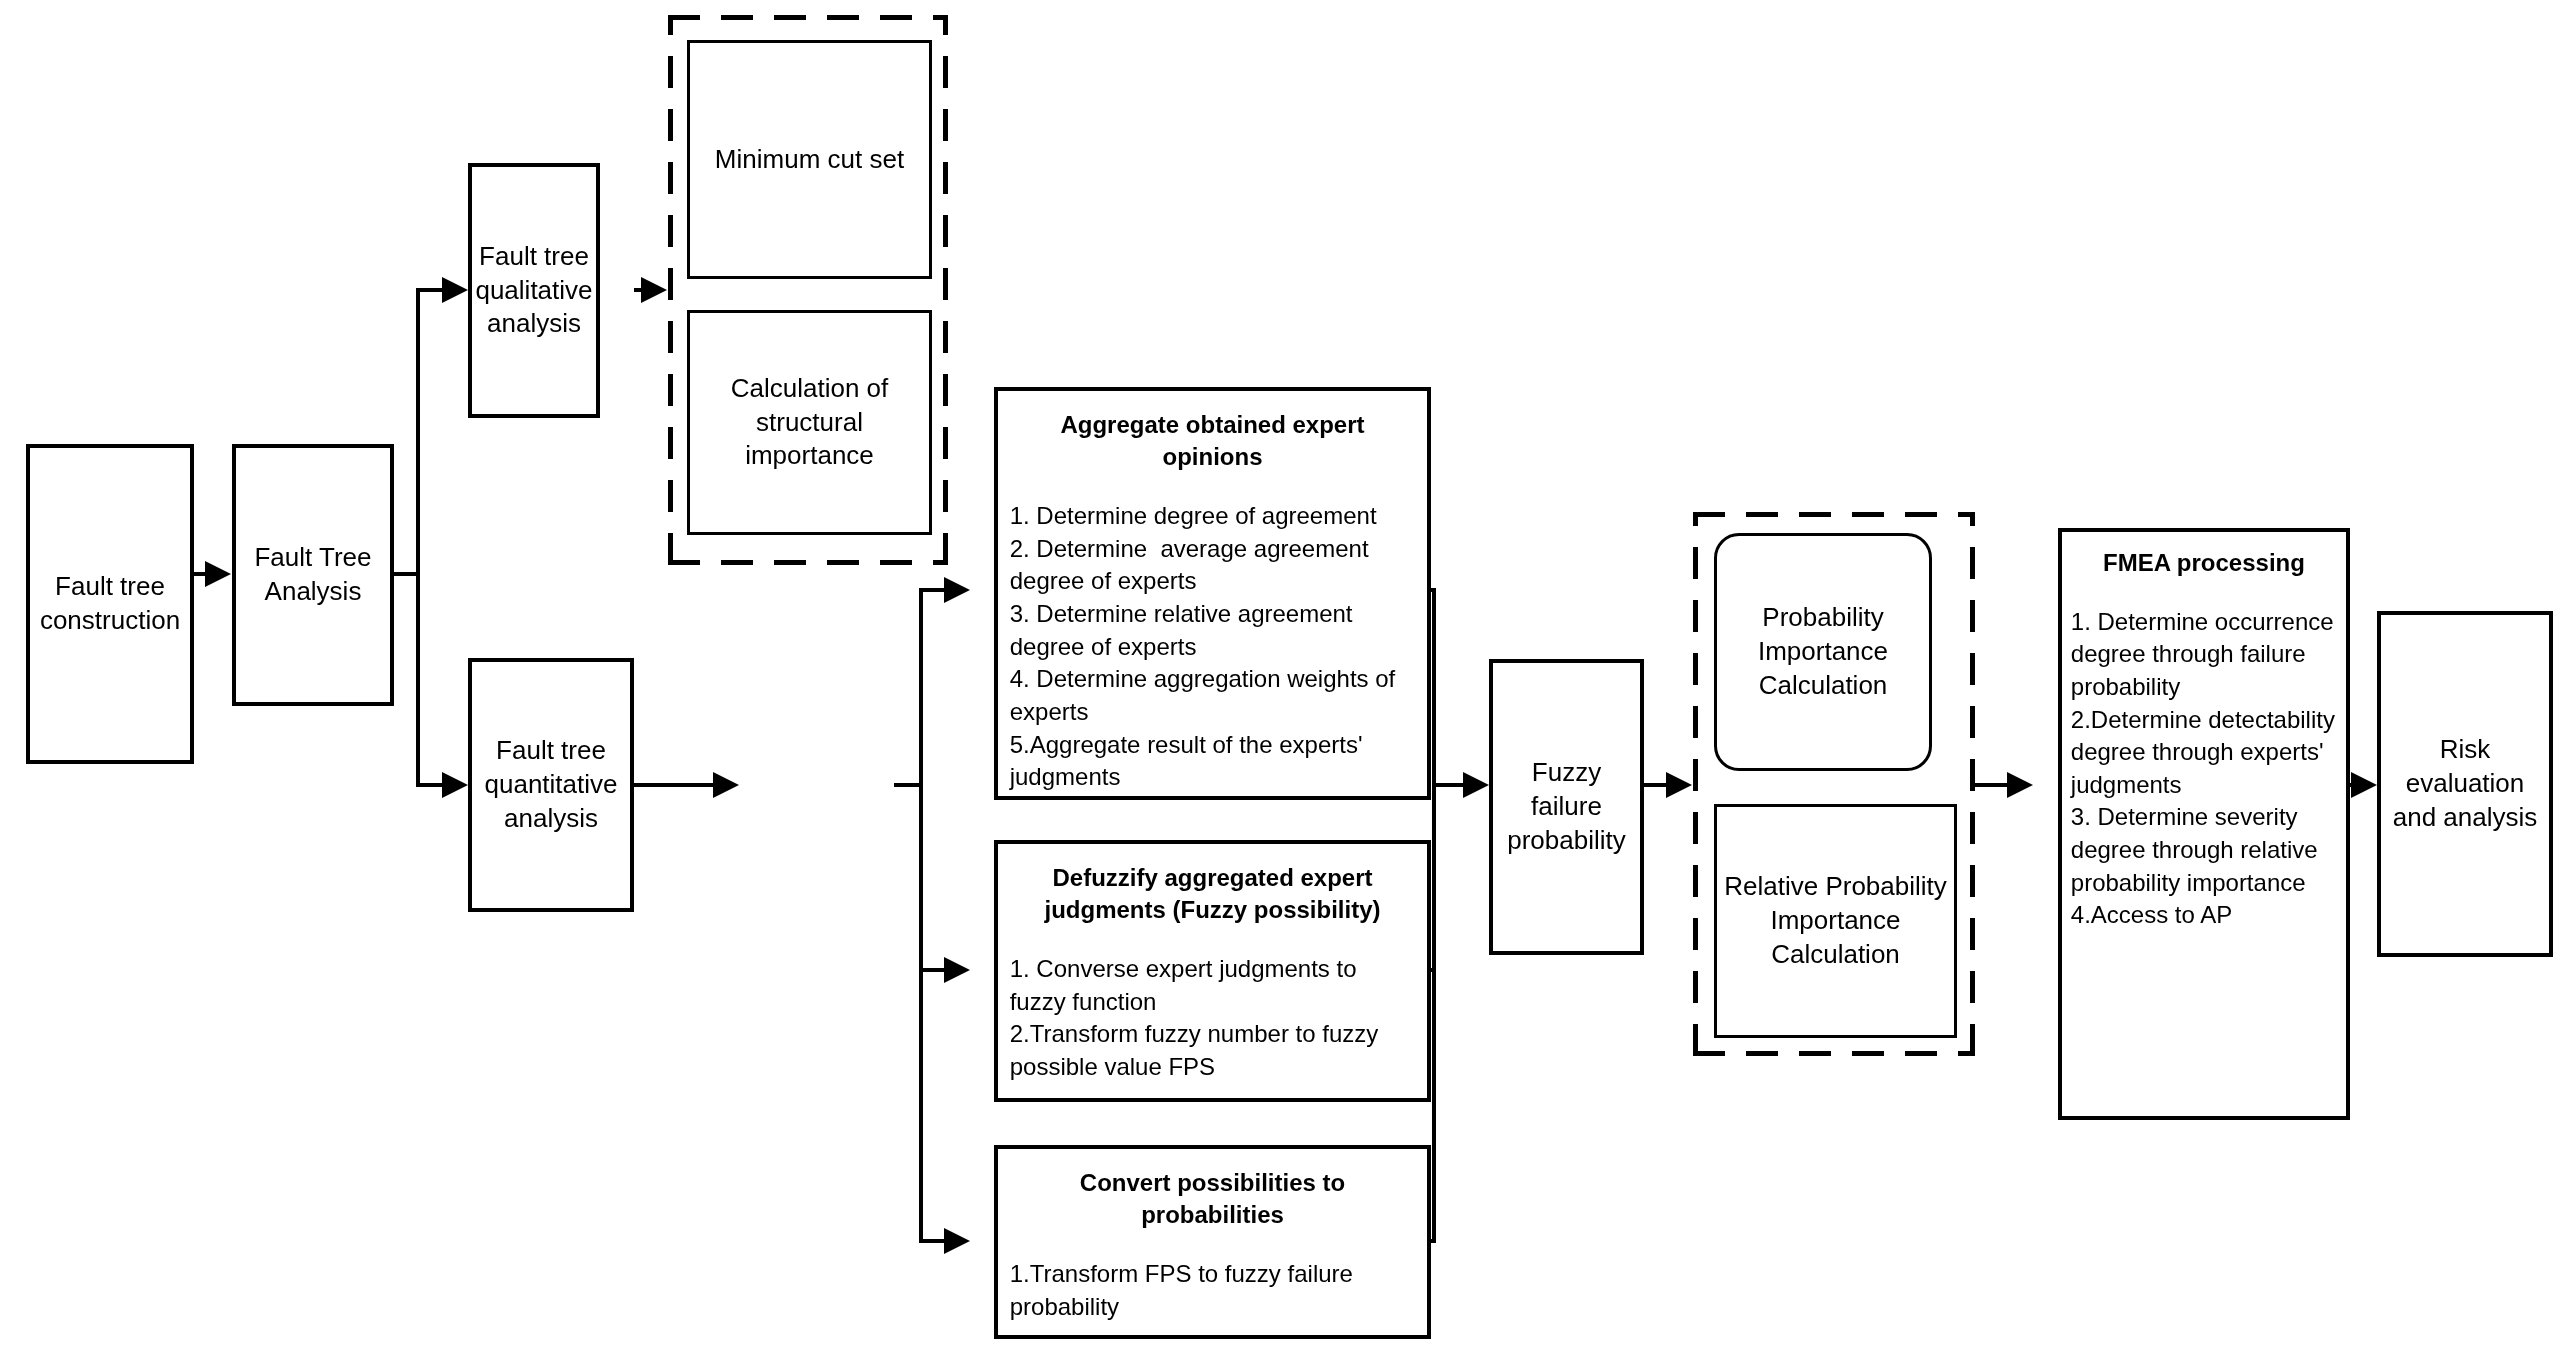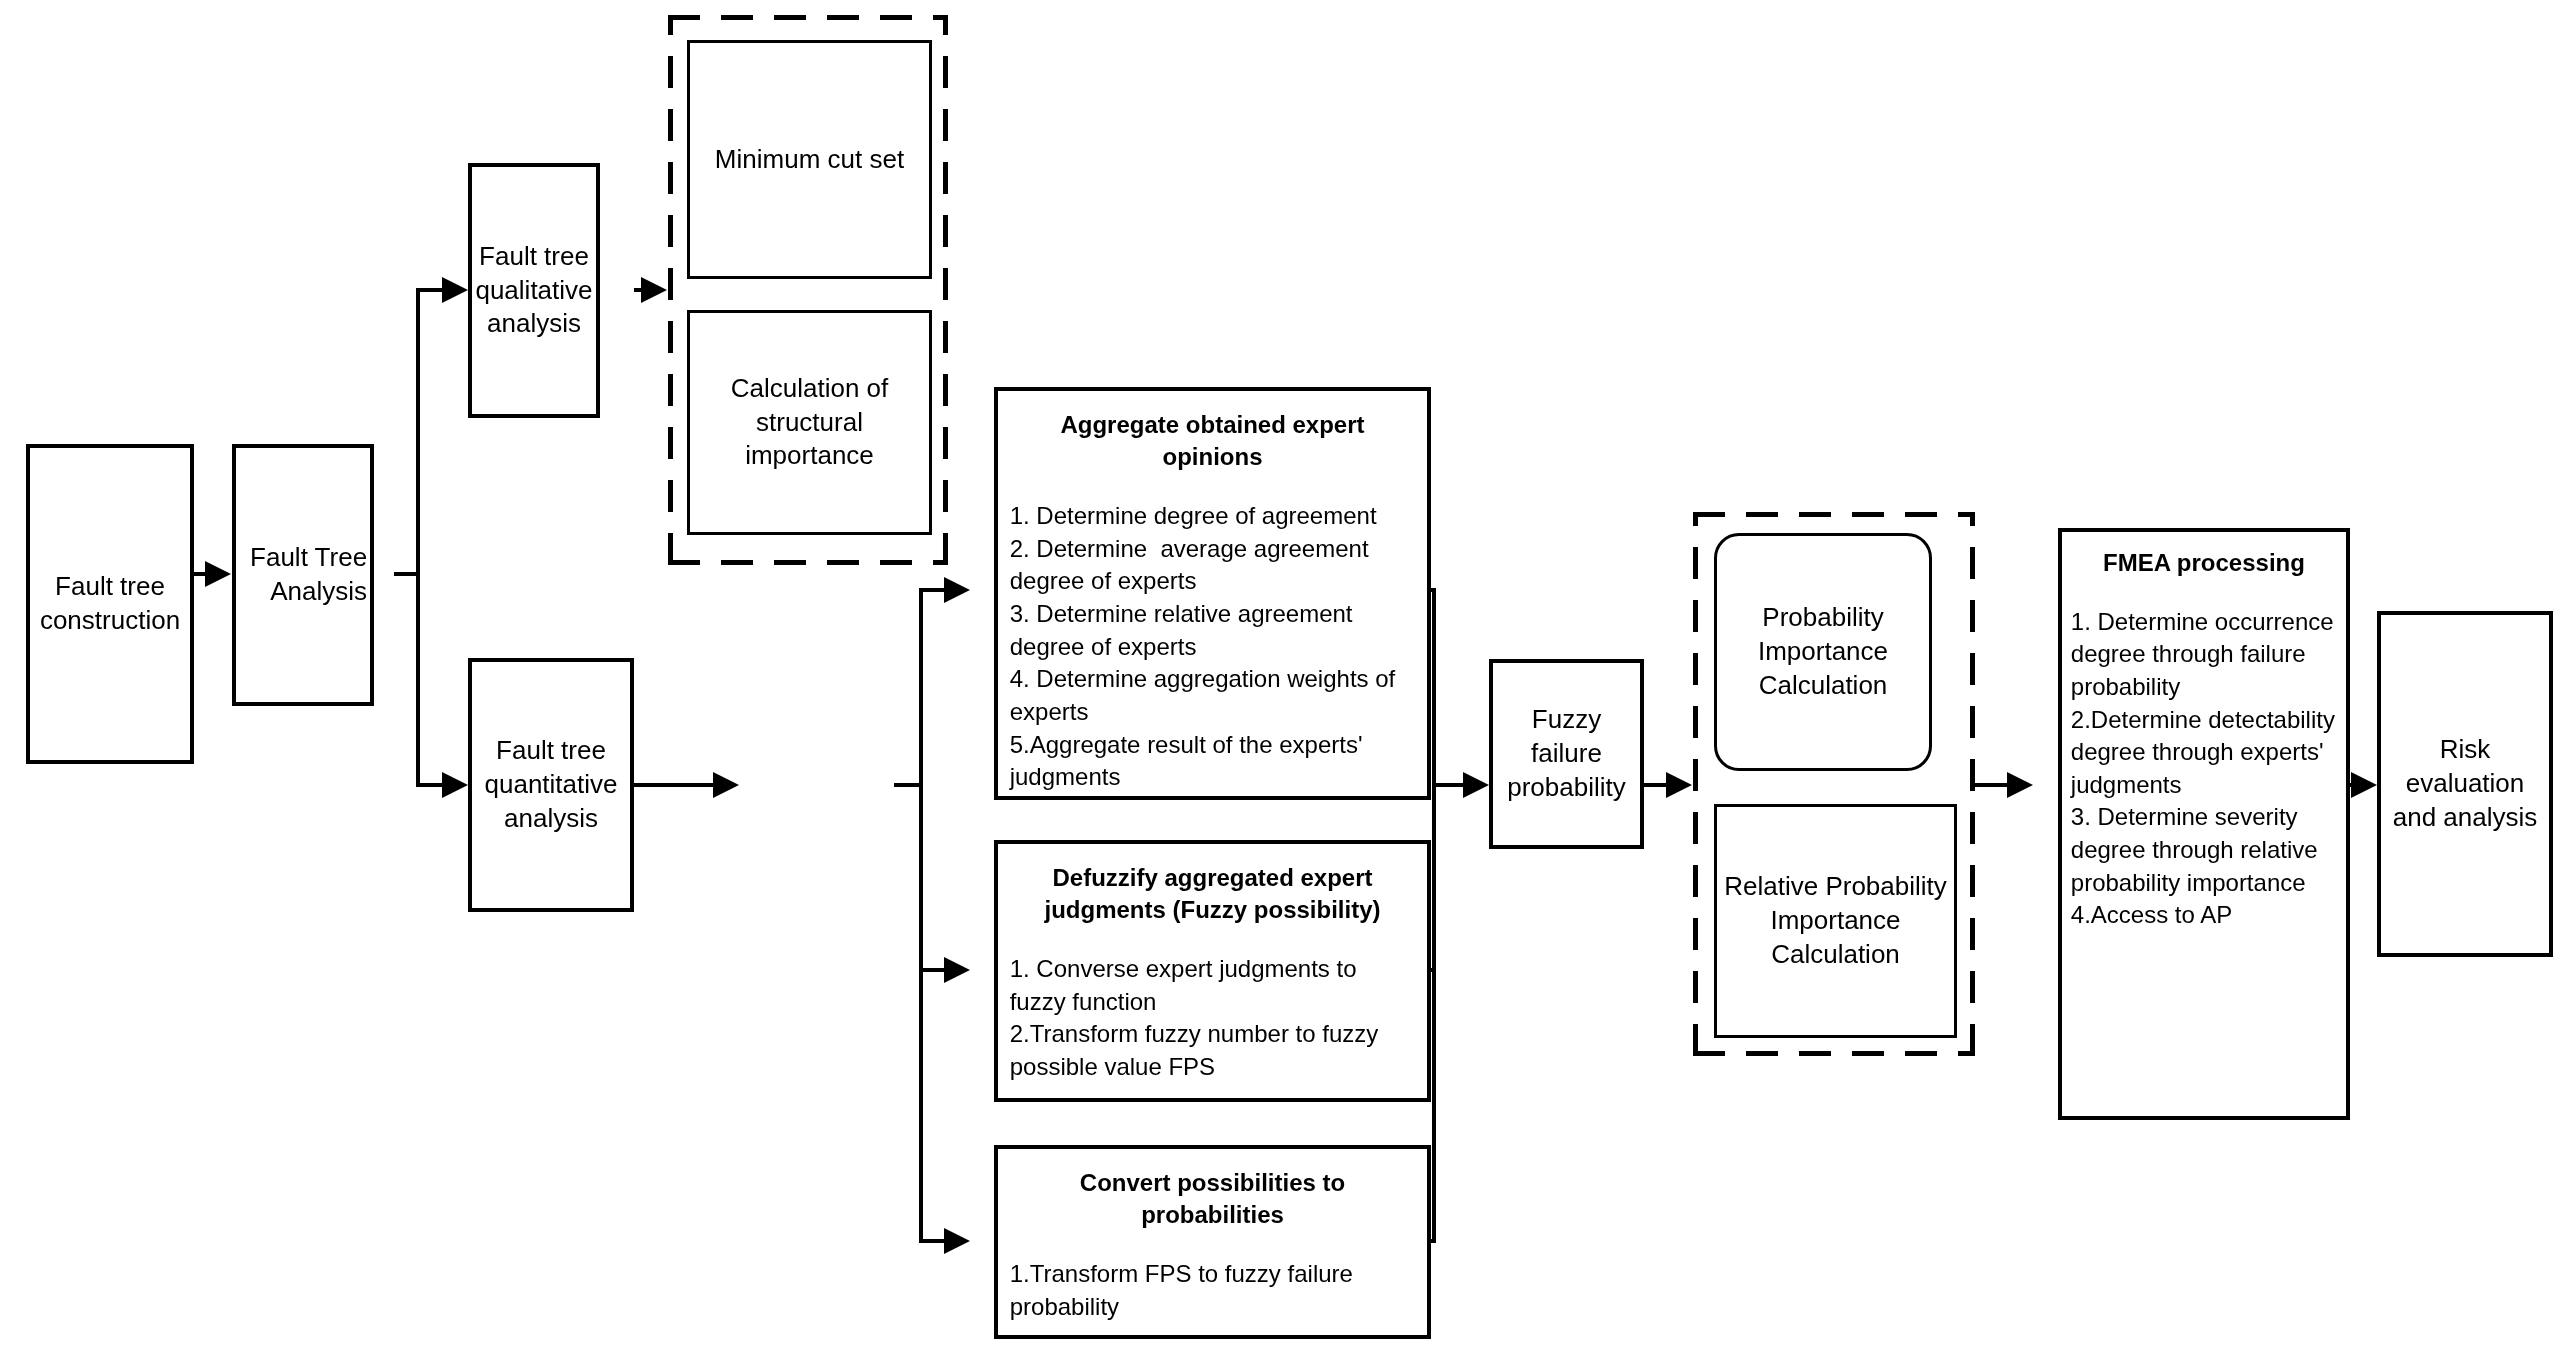--- a/index.html
+++ b/index.html
@@ -91,21 +91,21 @@
   <div class="hline" style="left:2326px;top:783px;width:26.4px;"></div>
   <div class="ah" style="left:2351px;top:772px;"></div>
 
   <div class="dashedbox" style="left:668px;top:14.7px;width:280px;height:550px;"></div>
   <div class="dashedbox" style="left:1693px;top:512px;width:282px;height:544px;"></div>
 
   <div class="box" style="left:26px;top:444px;width:168px;height:320px;">
     <span>Fault tree construction</span>
   </div>
 
-  <div class="box" style="left:232px;top:444px;width:142px;height:262px;text-align:right;">
+  <div class="box" style="left:232px;top:444px;width:162px;height:262px;">
     <span>Fault Tree Analysis</span>
   </div>
 
   <div class="box" style="left:468px;top:163px;width:132px;height:255px;">
     <span>Fault tree qualitative analysis</span>
   </div>
 
   <div class="box inner" style="left:687px;top:40px;width:245px;height:239px;">
     <span>Minimum cut set</span>
   </div>
@@ -132,21 +132,21 @@
     <div class="bt">Defuzzify aggregated expert judgments (Fuzzy possibility)</div>
     <div class="it">1. Converse expert judgments to fuzzy function</div>
     <div class="it">2.Transform fuzzy number to fuzzy possible value FPS</div>
   </div>
 
   <div class="listbox" style="left:970px;top:1145px;width:437px;height:194px;">
     <div class="bt">Convert possibilities to probabilities</div>
     <div class="it">1.Transform FPS to fuzzy failure probability</div>
   </div>
 
-  <div class="box" style="left:1489px;top:659px;width:155px;height:190px;">
+  <div class="box" style="left:1489px;top:659px;width:155px;height:296px;">
     <span>Fuzzy failure probability</span>
   </div>
 
   <div class="box inner" style="left:1714px;top:533px;width:218px;height:238px;border-radius:25px;">
     <span>Probability Importance Calculation</span>
   </div>
 
   <div class="box inner" style="left:1714px;top:804px;width:243px;height:234px;">
     <span>Relative Probability Importance Calculation</span>
   </div>

